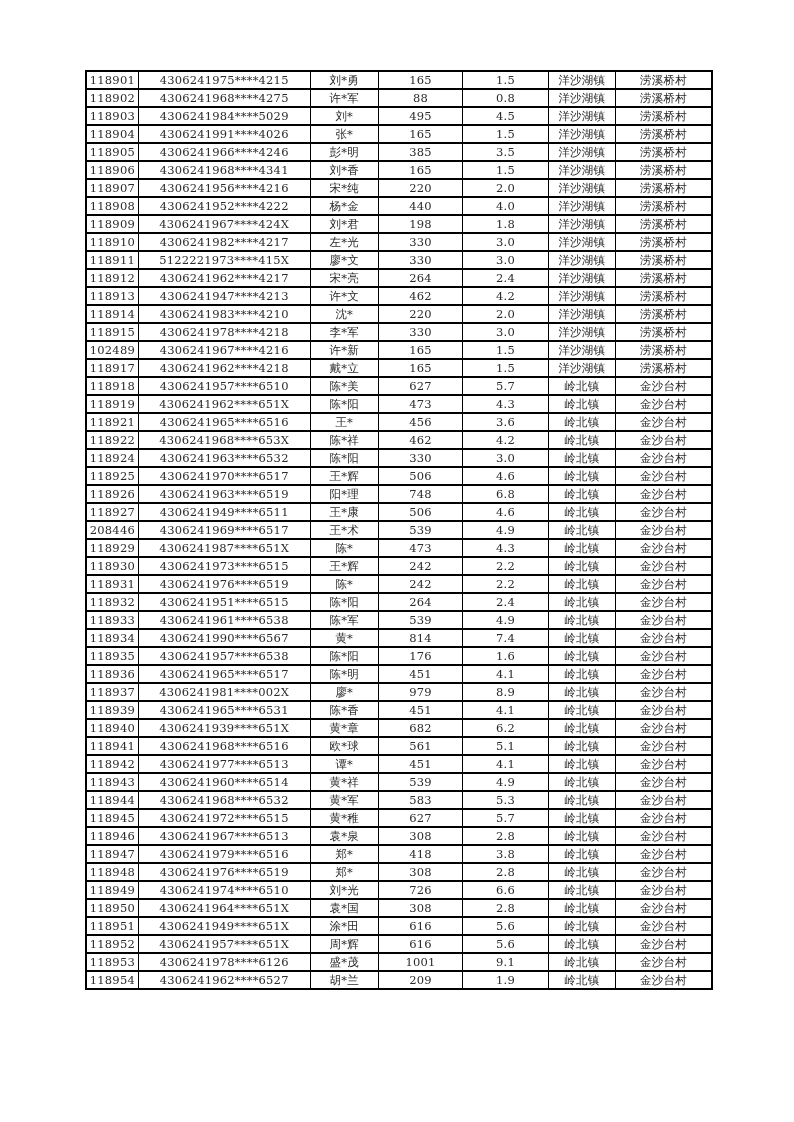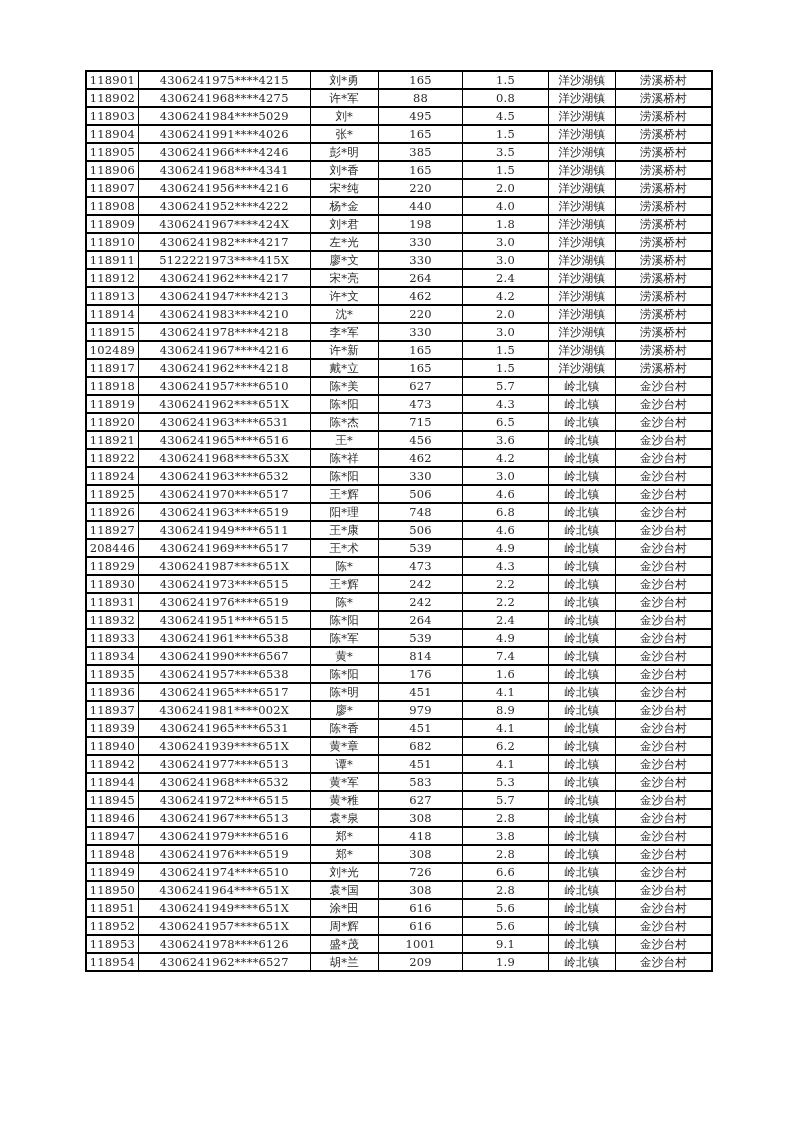--- a/index.html
+++ b/index.html
@@ -233,29 +233,20 @@
         <tr>
           <td>118919</td>
           <td>4306241962****651X</td>
           <td>陈*阳</td>
           <td>473</td>
           <td>4.3</td>
           <td>岭北镇</td>
           <td>金沙台村</td>
         </tr>
         <tr>
-          <td>118920</td>
-          <td>4306241963****6531</td>
-          <td>陈*杰</td>
-          <td>715</td>
-          <td>6.5</td>
-          <td>岭北镇</td>
-          <td>金沙台村</td>
-        </tr>
-        <tr>
           <td>118921</td>
           <td>4306241965****6516</td>
           <td>王*</td>
           <td>456</td>
           <td>3.6</td>
           <td>岭北镇</td>
           <td>金沙台村</td>
         </tr>
         <tr>
           <td>118922</td>
@@ -404,29 +395,47 @@
         <tr>
           <td>118940</td>
           <td>4306241939****651X</td>
           <td>黄*章</td>
           <td>682</td>
           <td>6.2</td>
           <td>岭北镇</td>
           <td>金沙台村</td>
         </tr>
         <tr>
+          <td>118941</td>
+          <td>4306241968****6516</td>
+          <td>欧*球</td>
+          <td>561</td>
+          <td>5.1</td>
+          <td>岭北镇</td>
+          <td>金沙台村</td>
+        </tr>
+        <tr>
           <td>118942</td>
           <td>4306241977****6513</td>
           <td>谭*</td>
           <td>451</td>
           <td>4.1</td>
           <td>岭北镇</td>
           <td>金沙台村</td>
         </tr>
         <tr>
+          <td>118943</td>
+          <td>4306241960****6514</td>
+          <td>黄*祥</td>
+          <td>539</td>
+          <td>4.9</td>
+          <td>岭北镇</td>
+          <td>金沙台村</td>
+        </tr>
+        <tr>
           <td>118944</td>
           <td>4306241968****6532</td>
           <td>黄*军</td>
           <td>583</td>
           <td>5.3</td>
           <td>岭北镇</td>
           <td>金沙台村</td>
         </tr>
         <tr>
           <td>118945</td>

